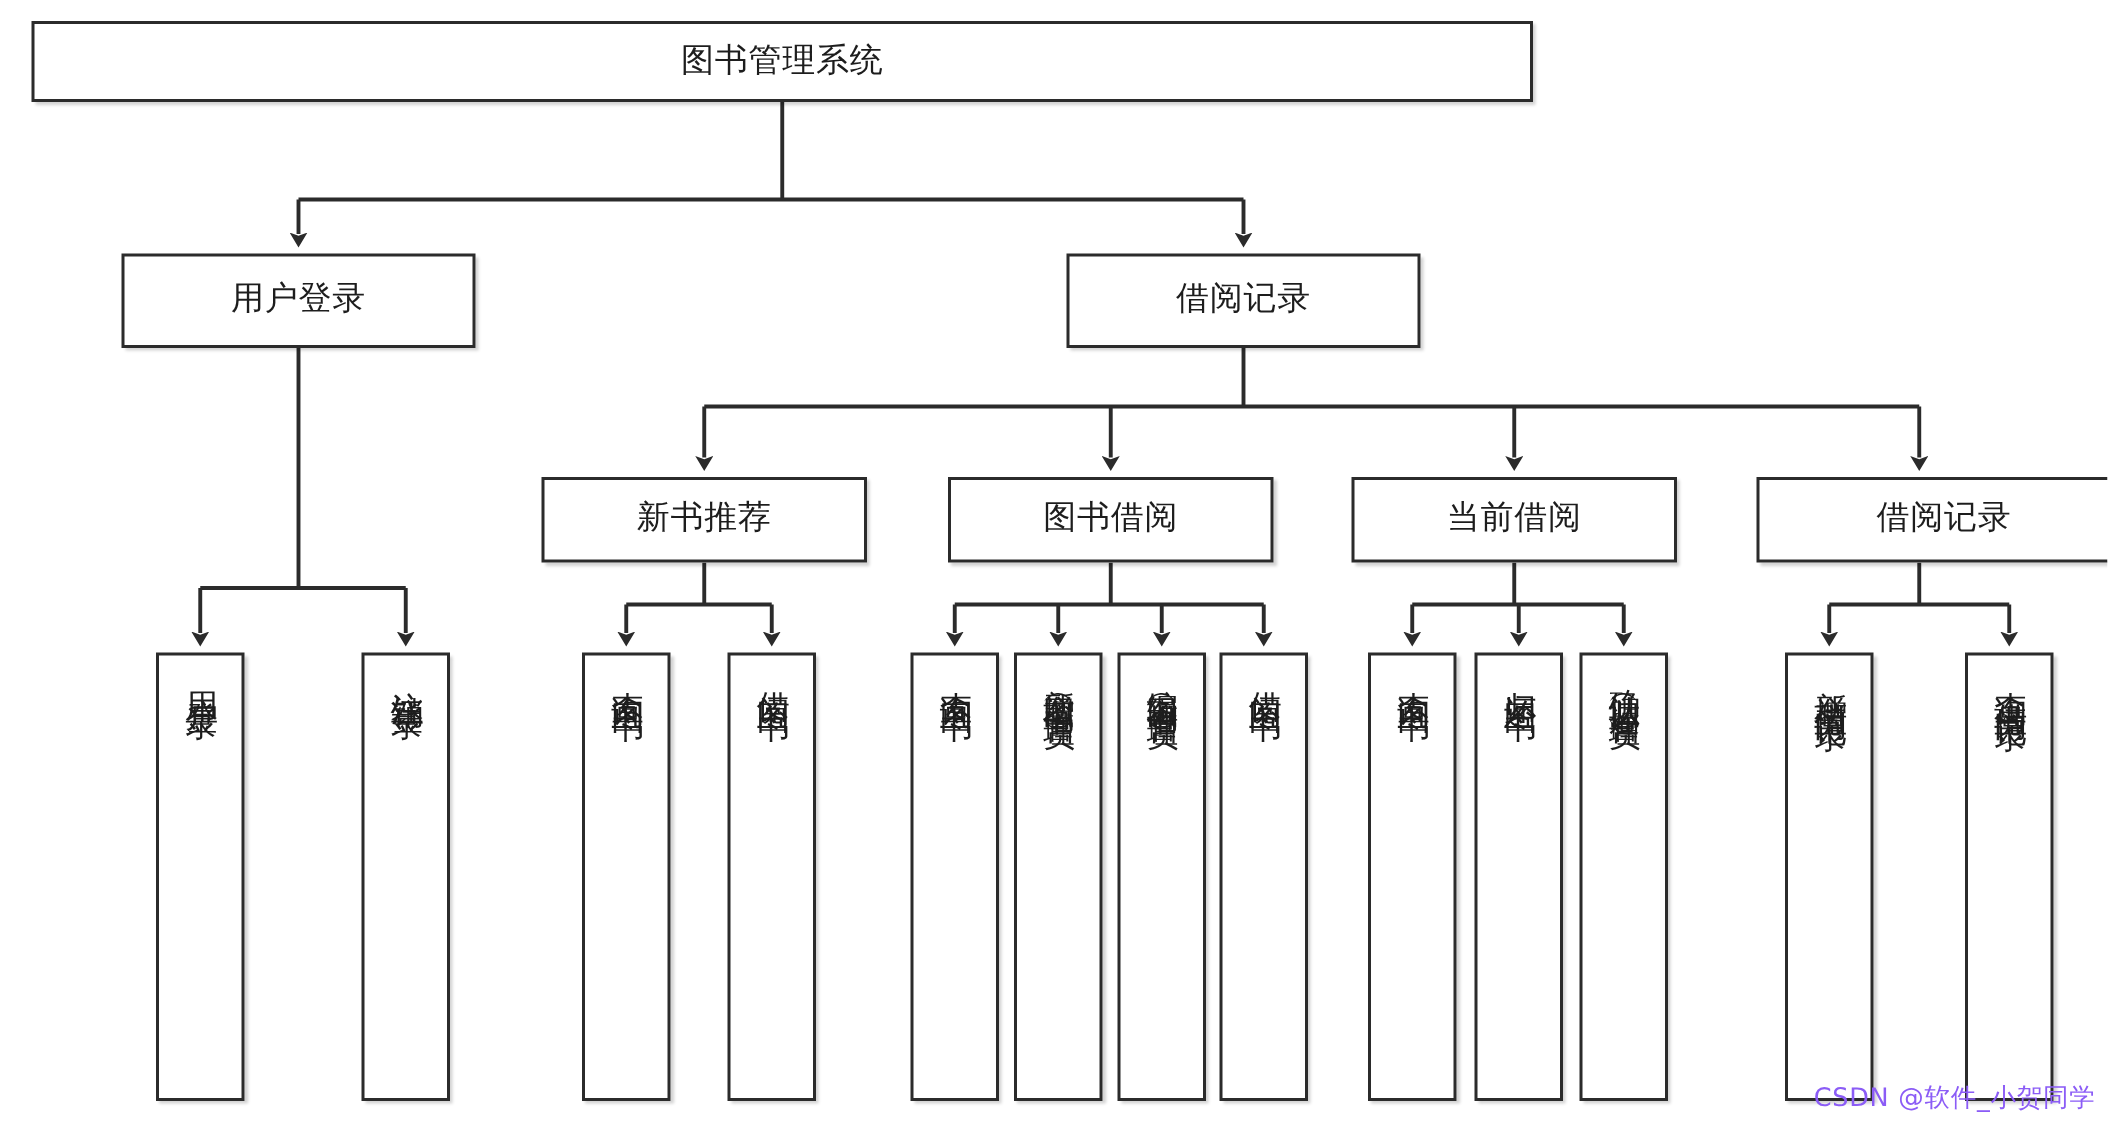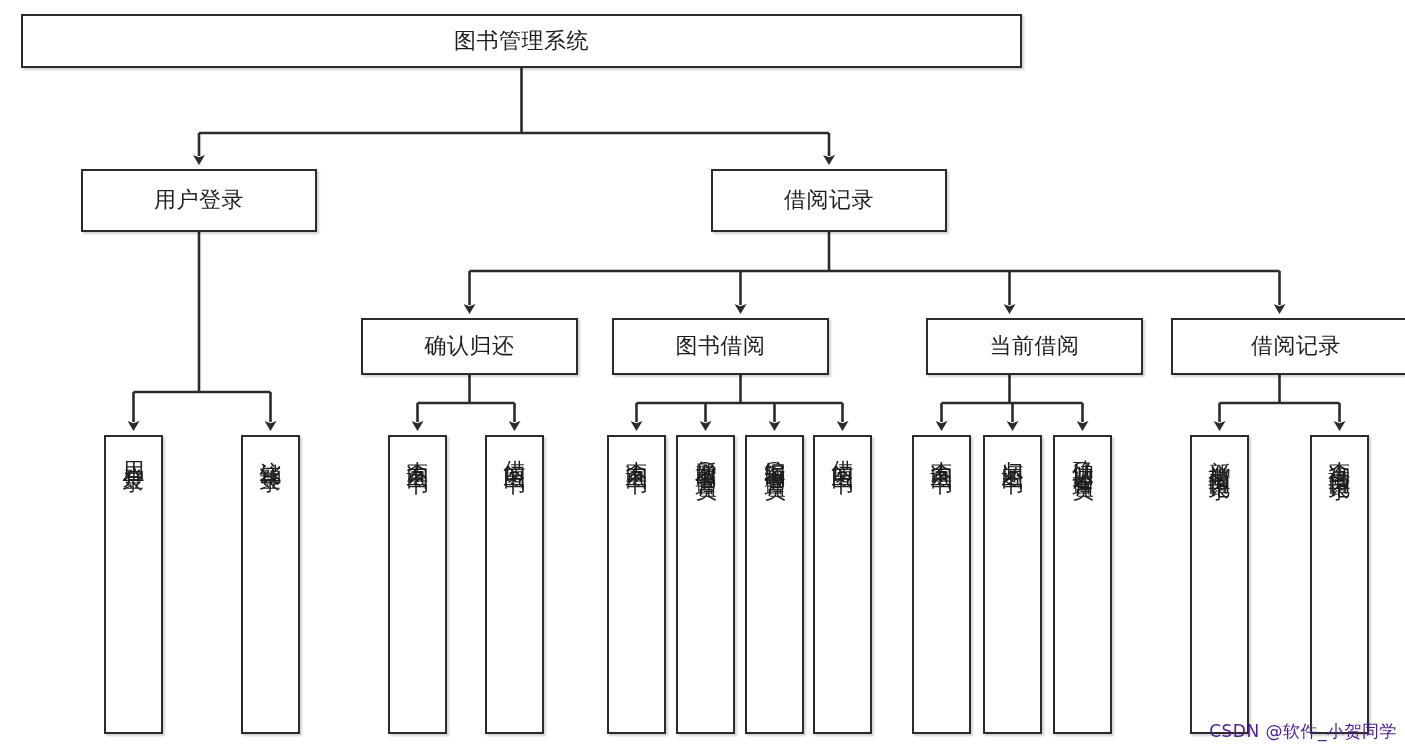--- a/index.html
+++ b/index.html
@@ -55,21 +55,21 @@
   }
   .node.v.tall .label {
     font-size: 21px;
     letter-spacing: 3px;
   }
   #watermark {
     position: absolute;
     right: 8px;
     bottom: 4px;
     font-size: 17px;
-    color: #4c1d95;
+    color: #8b5cf6;
     letter-spacing: 0.5px;
     white-space: nowrap;
   }
 </style>
 </head>
 <body>
 
 <div id="stage">
 
   <svg id="edges" viewBox="0 0 1405 747" width="1405" height="747" xmlns="http://www.w3.org/2000/svg">
@@ -119,26 +119,26 @@
       <div class="node h" style="left: 21px; top: 14px; width: 1001px; height: 54px;">
         <span class="label">图书管理系统</span>
       </div>
       <div class="node h" style="left: 81px; top: 169px; width: 236px; height: 63px;">
         <span class="label">用户登录</span>
       </div>
       <div class="node h" style="left: 711px; top: 169px; width: 236px; height: 63px;">
         <span class="label">借阅记录</span>
       </div>
       <div class="node h" style="left: 361px; top: 318px; width: 217px; height: 57px;">
-        <span class="label">确认归还</span>
+        <span class="label">新书推荐</span>
       </div>
-      <div class="node h" style="left: 612px; top: 318px; width: 217px; height: 57px;">
+      <div class="node h" style="left: 632px; top: 318px; width: 217px; height: 57px;">
         <span class="label">图书借阅</span>
       </div>
-      <div class="node h" style="left: 901px; top: 318px; width: 217px; height: 57px; margin-left: 25px;">
+      <div class="node h" style="left: 901px; top: 318px; width: 217px; height: 57px;">
         <span class="label">当前借阅</span>
       </div>
       <div class="node h" style="left: 1171px; top: 318px; width: 250px; height: 57px;">
         <span class="label">借阅记录</span>
       </div>
       <div class="node v" style="left: 104px; top: 435px; width: 59px; height: 299px;">
         <span class="label">用户登录</span>
       </div>
       <div class="node v" style="left: 241px; top: 435px; width: 59px; height: 299px;">
         <span class="label">注销登录</span>

